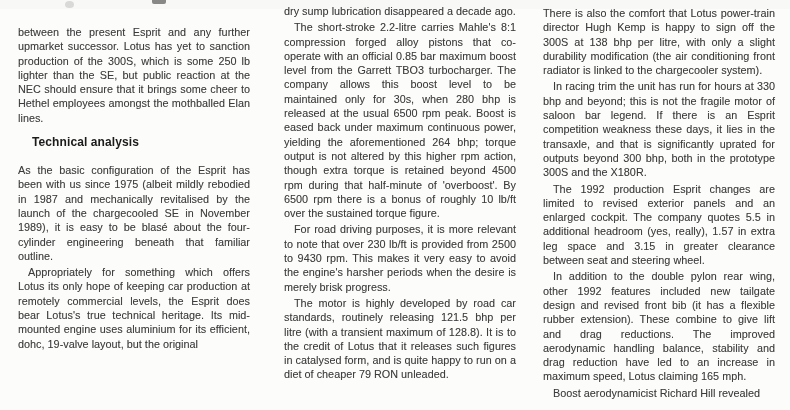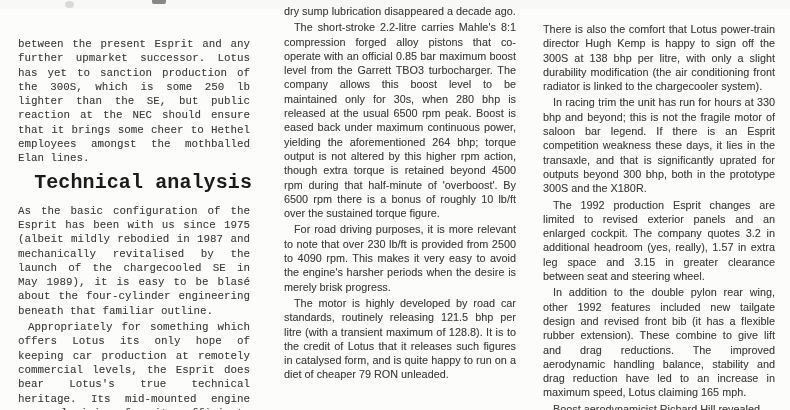--- a/index.html
+++ b/index.html
@@ -59,63 +59,63 @@
   .col {
     width: 236px;
     flex: 0 0 236px;
     font-size: 10.75px;
     line-height: 14.3px;
     text-align: justify;
     letter-spacing: 0.05px;
     text-shadow: 0.2px 0.2px 0.3px rgba(80,80,80,0.35);
     overflow: hidden;
   }
-  .col-1 { padding-top: 35px; margin-right: 30px; font-family: Liberation Mono, monospace; }
+  .col-1 { padding-top: 23px; margin-right: 30px; }
   .col-2 { padding-top: 2px;  margin-right: 23px; }
-  .col-3 { padding-top: 20px; }
+  .col-3 { padding-top: 4px; }
   .para { margin: 2px; }
   .para.indent { text-indent: 10px; }
   .heading {
-    font-size: 20px;
+    font-size: 12px;
     line-height: 20px;
     font-weight: bold;
     color: var(--heading-ink);
     letter-spacing: 0.1px;
     margin: 7px 0 11px 16px;
-    text-align: right;
+    text-align: left;
     text-shadow: none;
   }
 </style>
 </head>
 <body>
 
 <div class="page">
 
   <div class="scan-band"></div>
   <div class="scan-dot"></div>
   <div class="scan-dash"></div>
 
   <div class="columns">
 
     <div class="col col-1">
       <p class="para">between the present Esprit and any further upmarket successor. Lotus has yet to sanction production of the 300S, which is some 250 lb lighter than the SE, but public reaction at the NEC should ensure that it brings some cheer to Hethel employees amongst the mothballed Elan lines.</p>
       <h2 class="heading">Technical analysis</h2>
-      <p class="para">As the basic configuration of the Esprit has been with us since 1975 (albeit mildly rebodied in 1987 and mechanically revitalised by the launch of the chargecooled SE in May 1989), it is easy to be blasé about the four-cylinder engineering beneath that familiar outline.</p>
+      <p class="para">As the basic configuration of the Esprit has been with us since 1975 (albeit mildly rebodied in 1987 and mechanically revitalised by the launch of the chargecooled SE in November 1989), it is easy to be blasé about the four-cylinder engineering beneath that familiar outline.</p>
       <p class="para indent">Appropriately for something which offers Lotus its only hope of keeping car production at remotely commercial levels, the Esprit does bear Lotus's true technical heritage. Its mid-mounted engine uses aluminium for its efficient, dohc, 19-valve layout, but the original</p>
     </div>
 
     <div class="col col-2">
       <p class="para">dry sump lubrication disappeared a decade ago.</p>
       <p class="para indent">The short-stroke 2.2-litre carries Mahle's 8:1 compression forged alloy pistons that co-operate with an official 0.85 bar maximum boost level from the Garrett TBO3 turbocharger. The company allows this boost level to be maintained only for 30s, when 280 bhp is released at the usual 6500 rpm peak. Boost is eased back under maximum continuous power, yielding the aforementioned 264 bhp; torque output is not altered by this higher rpm action, though extra torque is retained beyond 4500 rpm during that half-minute of 'overboost'. By 6500 rpm there is a bonus of roughly 10 lb/ft over the sustained torque figure.</p>
-      <p class="para indent">For road driving purposes, it is more relevant to note that over 230 lb/ft is provided from 2500 to 4090 rpm. This makes it very easy to avoid the engine's harsher periods when the desire is merely brisk progress.</p>
+      <p class="para indent">For road driving purposes, it is more relevant to note that over 230 lb/ft is provided from 2500 to 9430 rpm. This makes it very easy to avoid the engine's harsher periods when the desire is merely brisk progress.</p>
       <p class="para indent">The motor is highly developed by road car standards, routinely releasing 121.5 bhp per litre (with a transient maximum of 128.8). It is to the credit of Lotus that it releases such figures in catalysed form, and is quite happy to run on a diet of cheaper 79 RON unleaded.</p>
     </div>
 
     <div class="col col-3">
       <p class="para">There is also the comfort that Lotus power-train director Hugh Kemp is happy to sign off the 300S at 138 bhp per litre, with only a slight durability modification (the air conditioning front radiator is linked to the chargecooler system).</p>
       <p class="para indent">In racing trim the unit has run for hours at 330 bhp and beyond; this is not the fragile motor of saloon bar legend. If there is an Esprit competition weakness these days, it lies in the transaxle, and that is significantly uprated for outputs beyond 300 bhp, both in the prototype 300S and the X180R.</p>
-      <p class="para indent">The 1992 production Esprit changes are limited to revised exterior panels and an enlarged cockpit. The company quotes 3.2 in additional headroom (yes, really), 1.57 in extra leg space and 3.15 in greater clearance between seat and steering wheel.</p>
+      <p class="para indent">The 1992 production Esprit changes are limited to revised exterior panels and an enlarged cockpit. The company quotes 5.5 in additional headroom (yes, really), 1.57 in extra leg space and 3.15 in greater clearance between seat and steering wheel.</p>
       <p class="para indent">In addition to the double pylon rear wing, other 1992 features included new tailgate design and revised front bib (it has a flexible rubber extension). These combine to give lift and drag reductions. The improved aerodynamic handling balance, stability and drag reduction have led to an increase in maximum speed, Lotus claiming 165 mph.</p>
       <p class="para indent">Boost aerodynamicist Richard Hill revealed</p>
     </div>
 
   </div>
 </div>
 
 </body></html>

